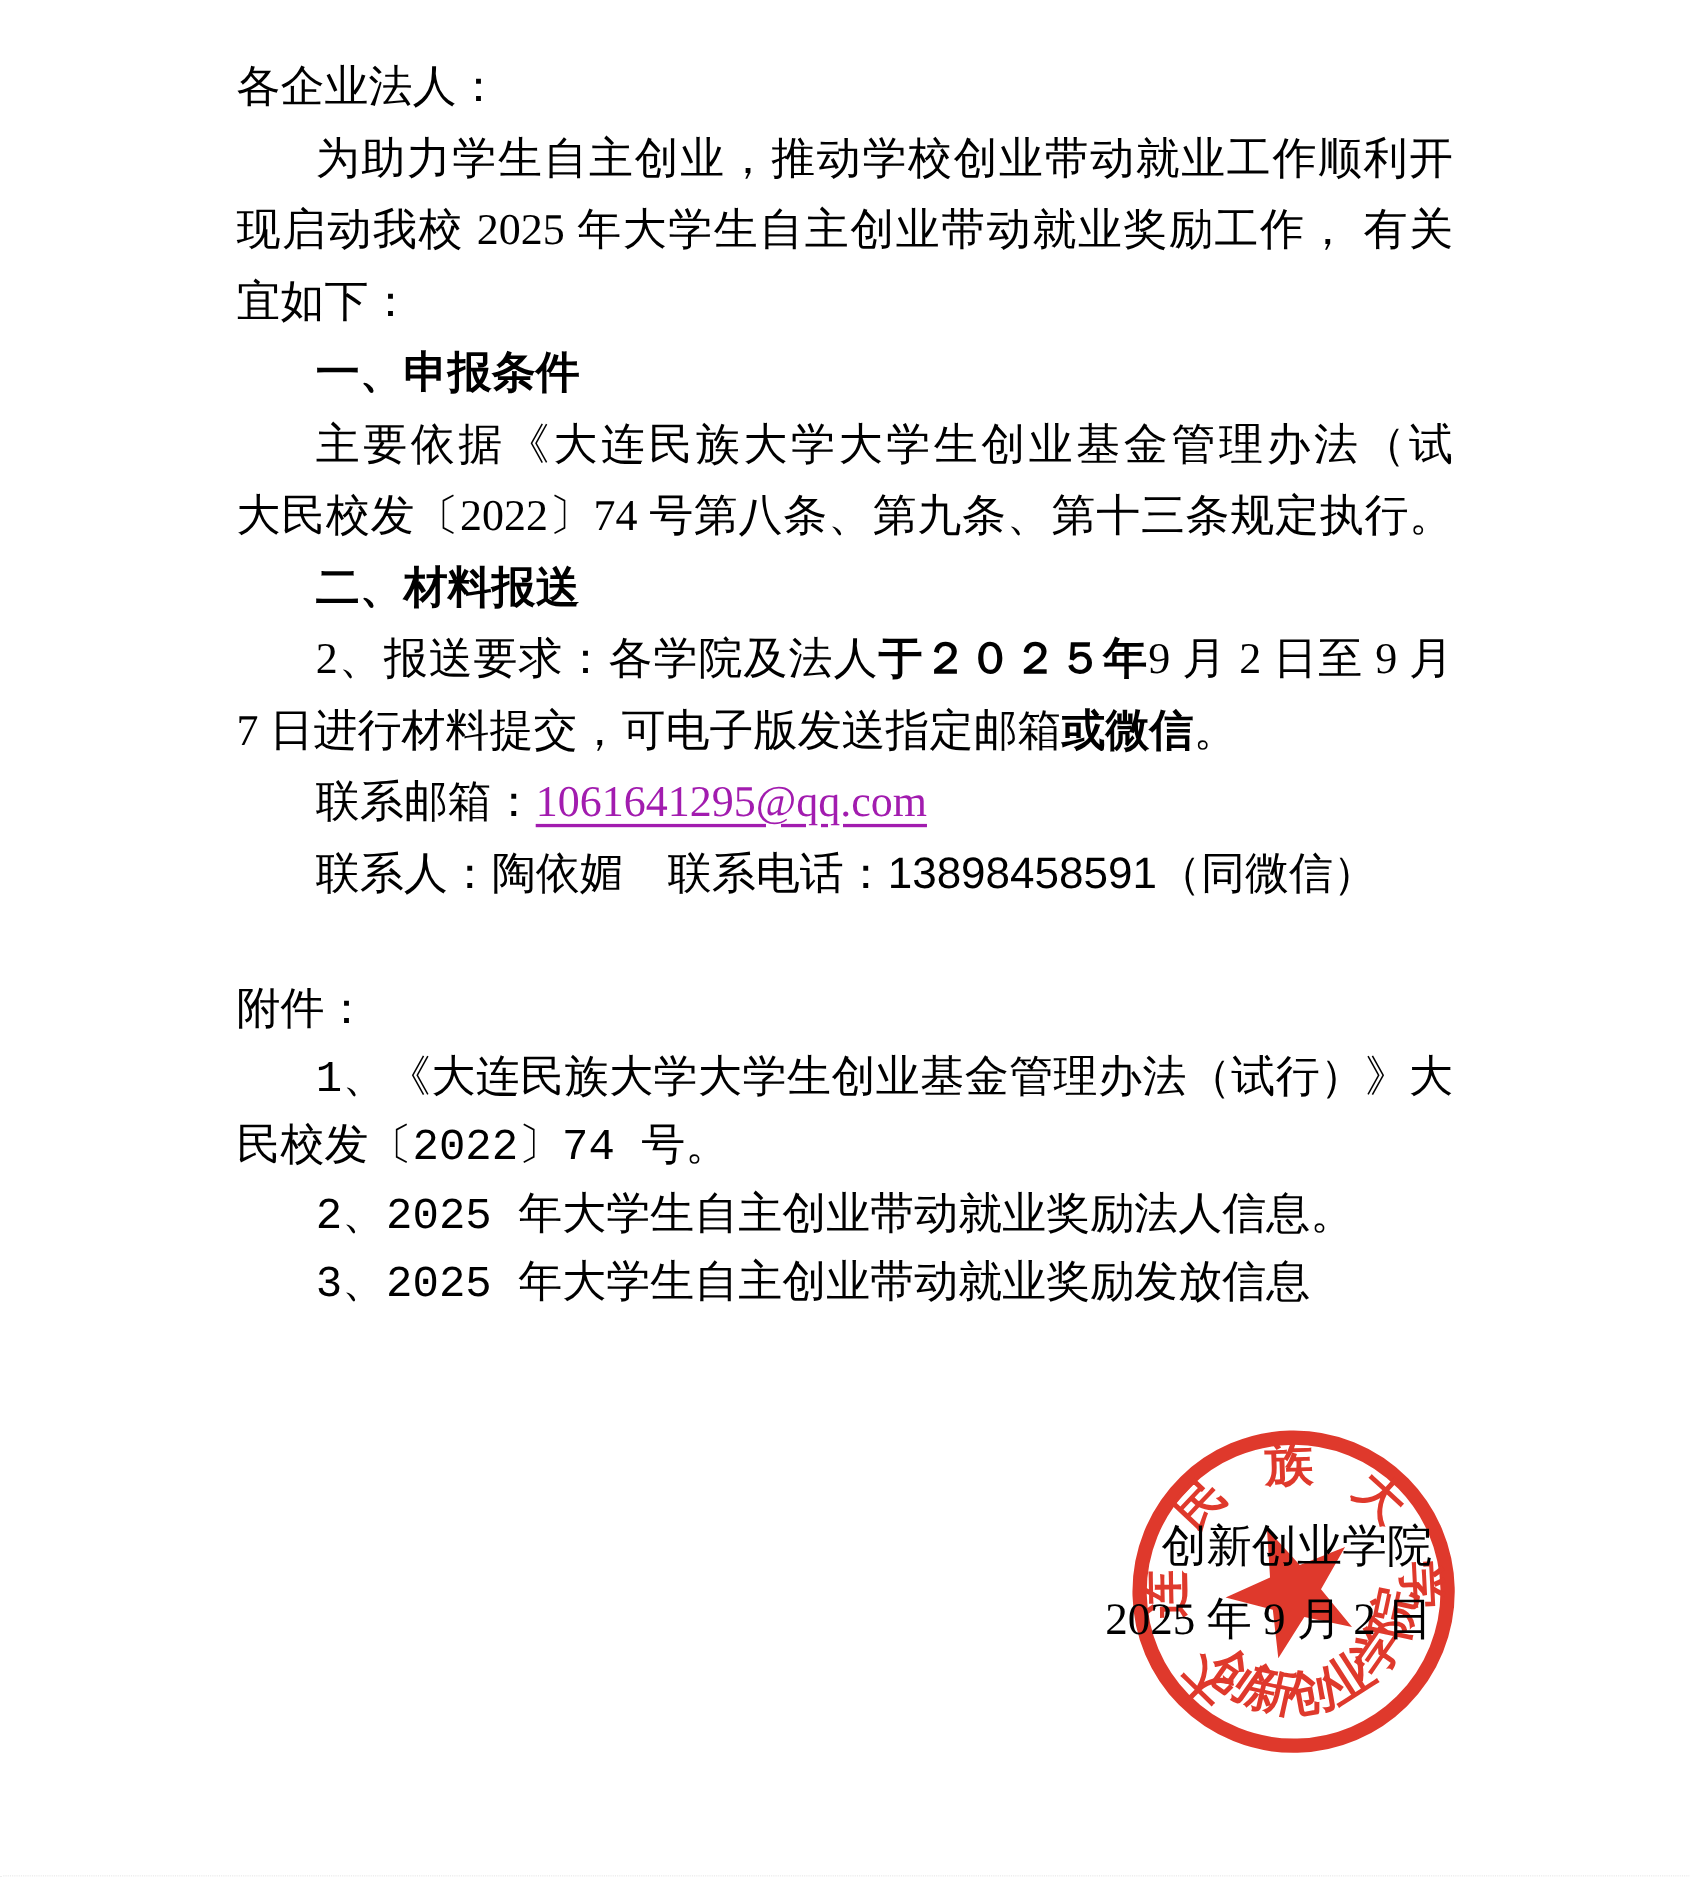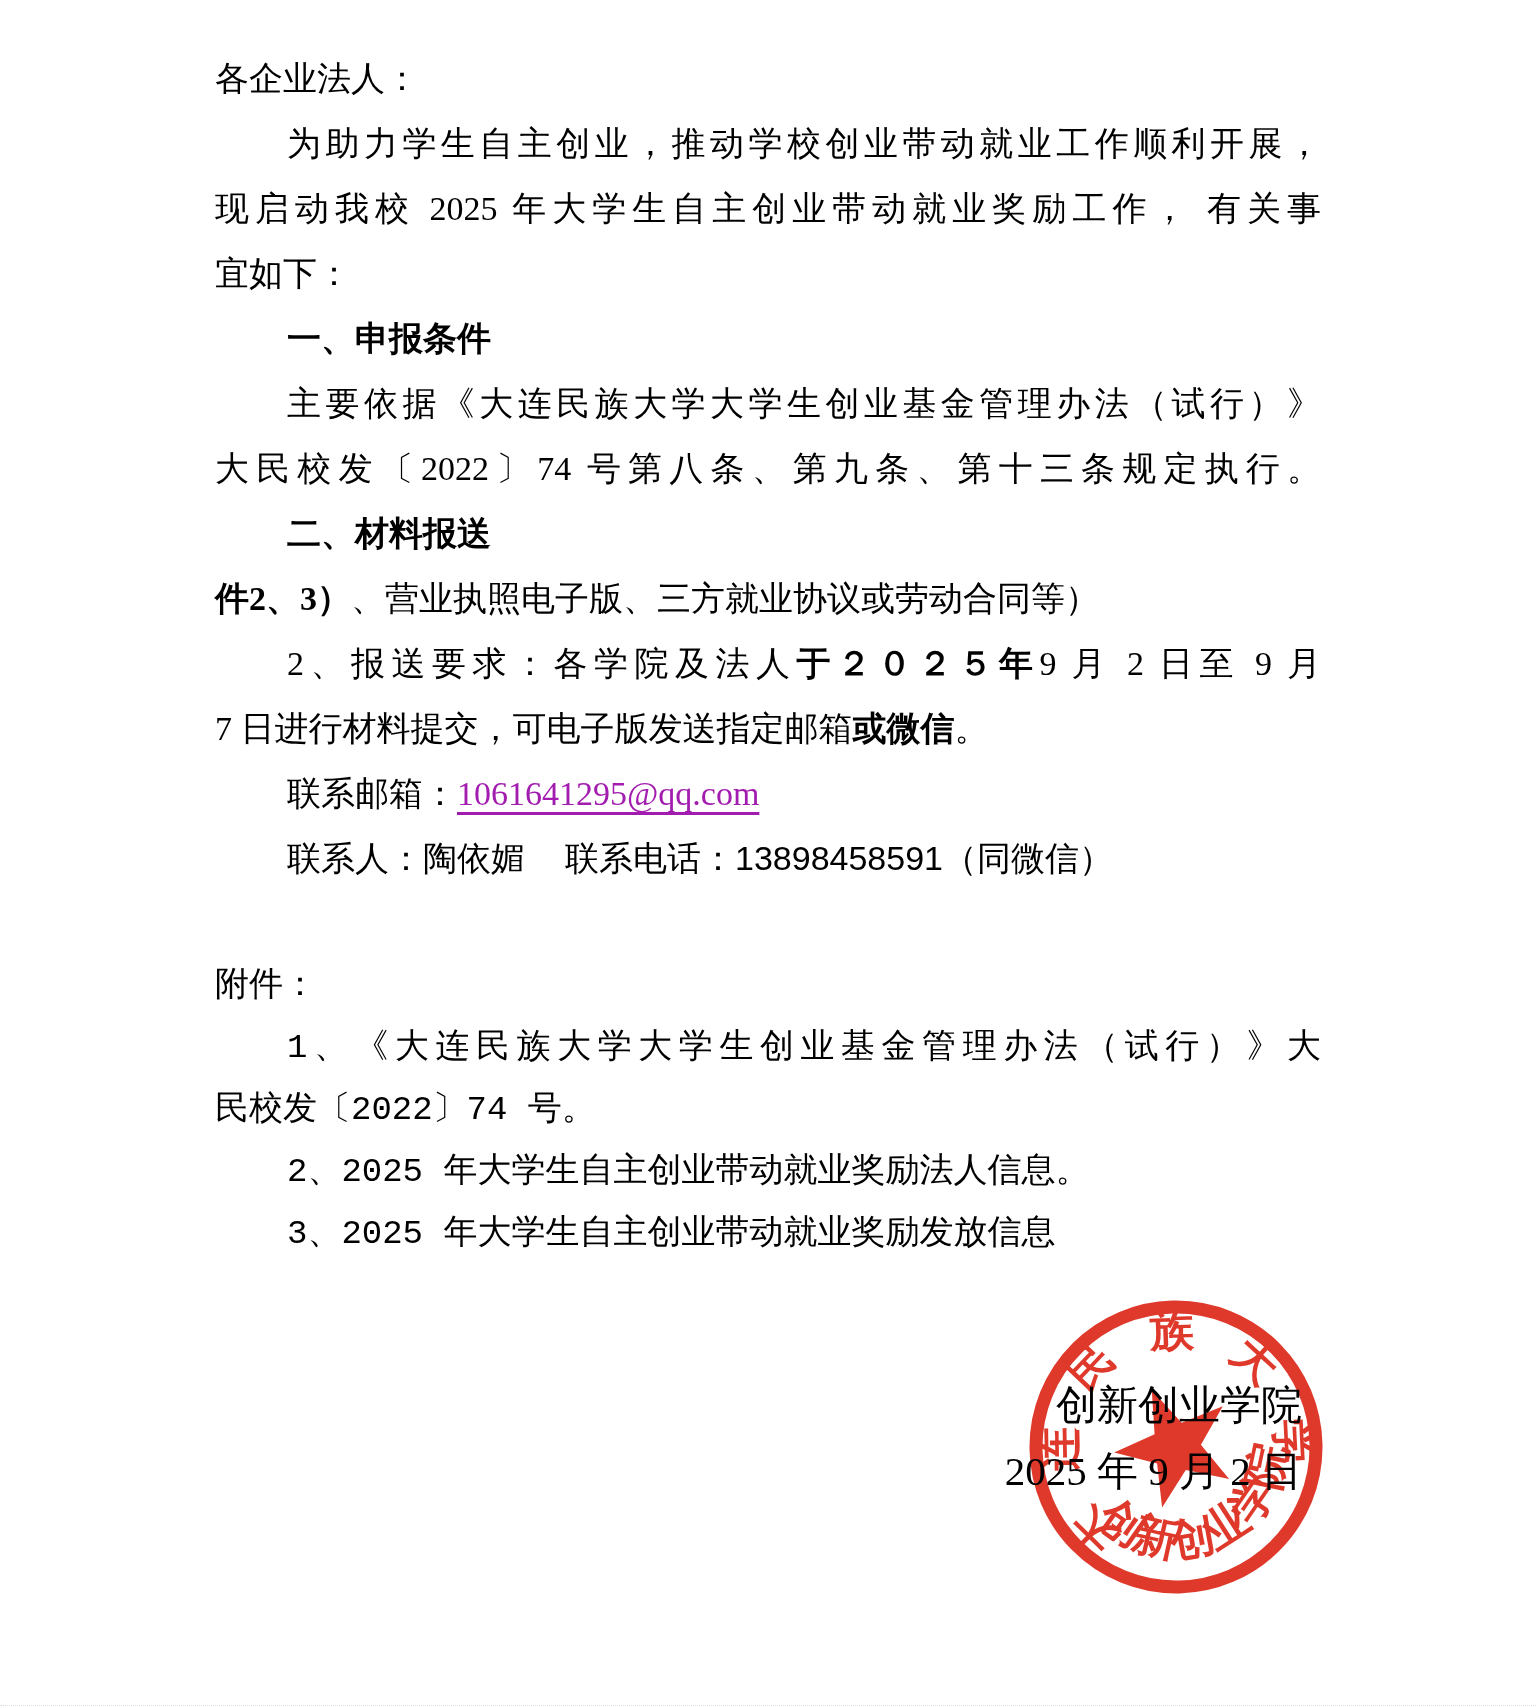--- a/index.html
+++ b/index.html
@@ -8,21 +8,21 @@
     background:#ffffff;
     position:relative;
     font-family:"Liberation Serif","DejaVu Serif",serif;
     color:#000000;
     overflow:hidden;
   }
   .doc {
     position:absolute;
     left:215px; top:46px;
     width:1106px;
-    font-size:34px;
+    font-size:40px;
   }
   .ln {
     line-height:65px;
     height:65px;
     white-space:nowrap;
   }
   .ln.j {
     white-space:normal;
     text-align:justify;
     text-align-last:justify;
@@ -71,21 +71,20 @@
   <div class="ln j ind">为助力学生自主创业，推动学校创业带动就业工作顺利开展，</div>
   <div class="ln j">现启动我校 2025 年大学生自主创业带动就业奖励工作， 有关事</div>
   <div class="ln">宜如下：</div>
 
   <div class="ln ind b">一、申报条件</div>
   <div class="ln j ind">主要依据《大连民族大学大学生创业基金管理办法（试行）》</div>
   <div class="ln j">大民校发〔2022〕74 号第八条、第九条、第十三条规定执行。</div>
 
   <div class="ln ind b">二、材料报送</div>
 
-  <div class="ln"><span class="b">件2、3）</span><span>、营业执照电子版、三方就业协议或劳动合同等）</span></div>
 
   <div class="ln j ind"><span>2、报送要求：各学院及法人</span><span class="b">于２０２５年</span><span>9 月 2 日至 9 月</span></div>
   <div class="ln"><span>7 日进行材料提交，可电子版发送指定邮箱</span><span class="b">或微信</span><span>。</span></div>
 
   <div class="ln ind"><span>联系邮箱：</span><a class="link" href="#">1061641295@qq.com</a></div>
 
   <div class="ln ind"><span>联系人：陶依媚</span><span class="gap-left">联系电话：</span><span class="sans">13898458591（同微信）</span></div>
 
   <div class="att">
     <div class="ln">附件：</div>

